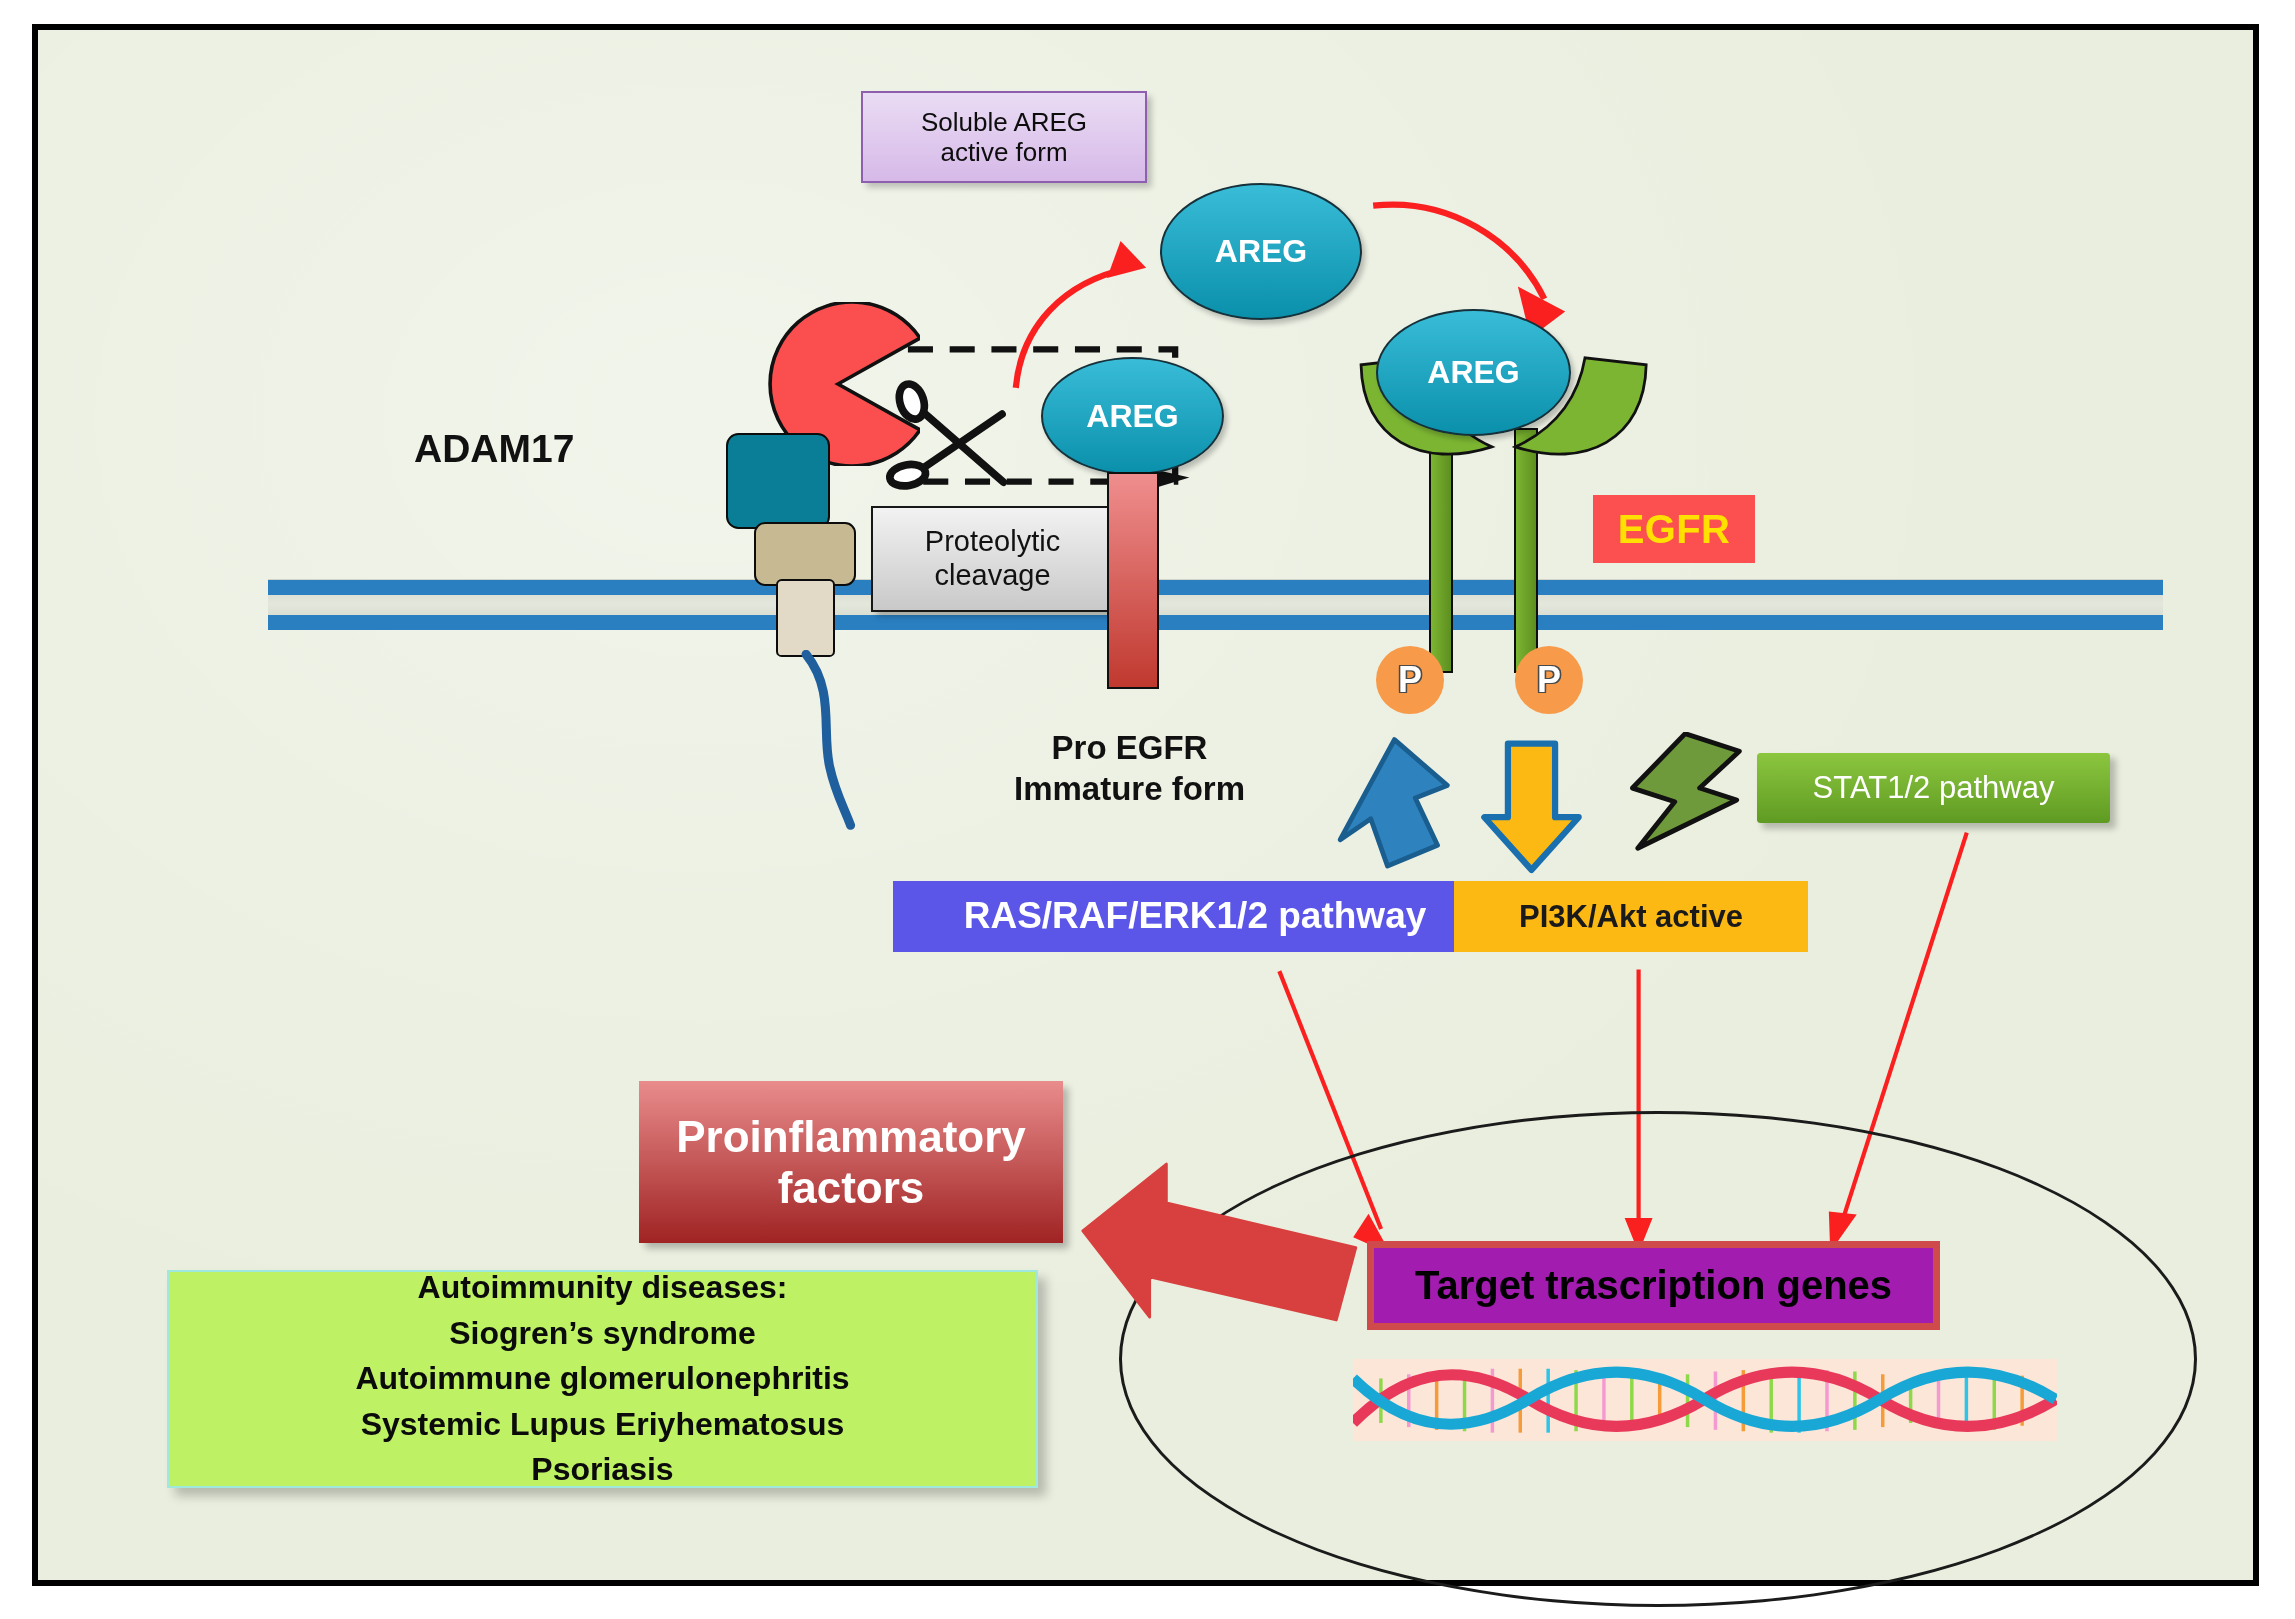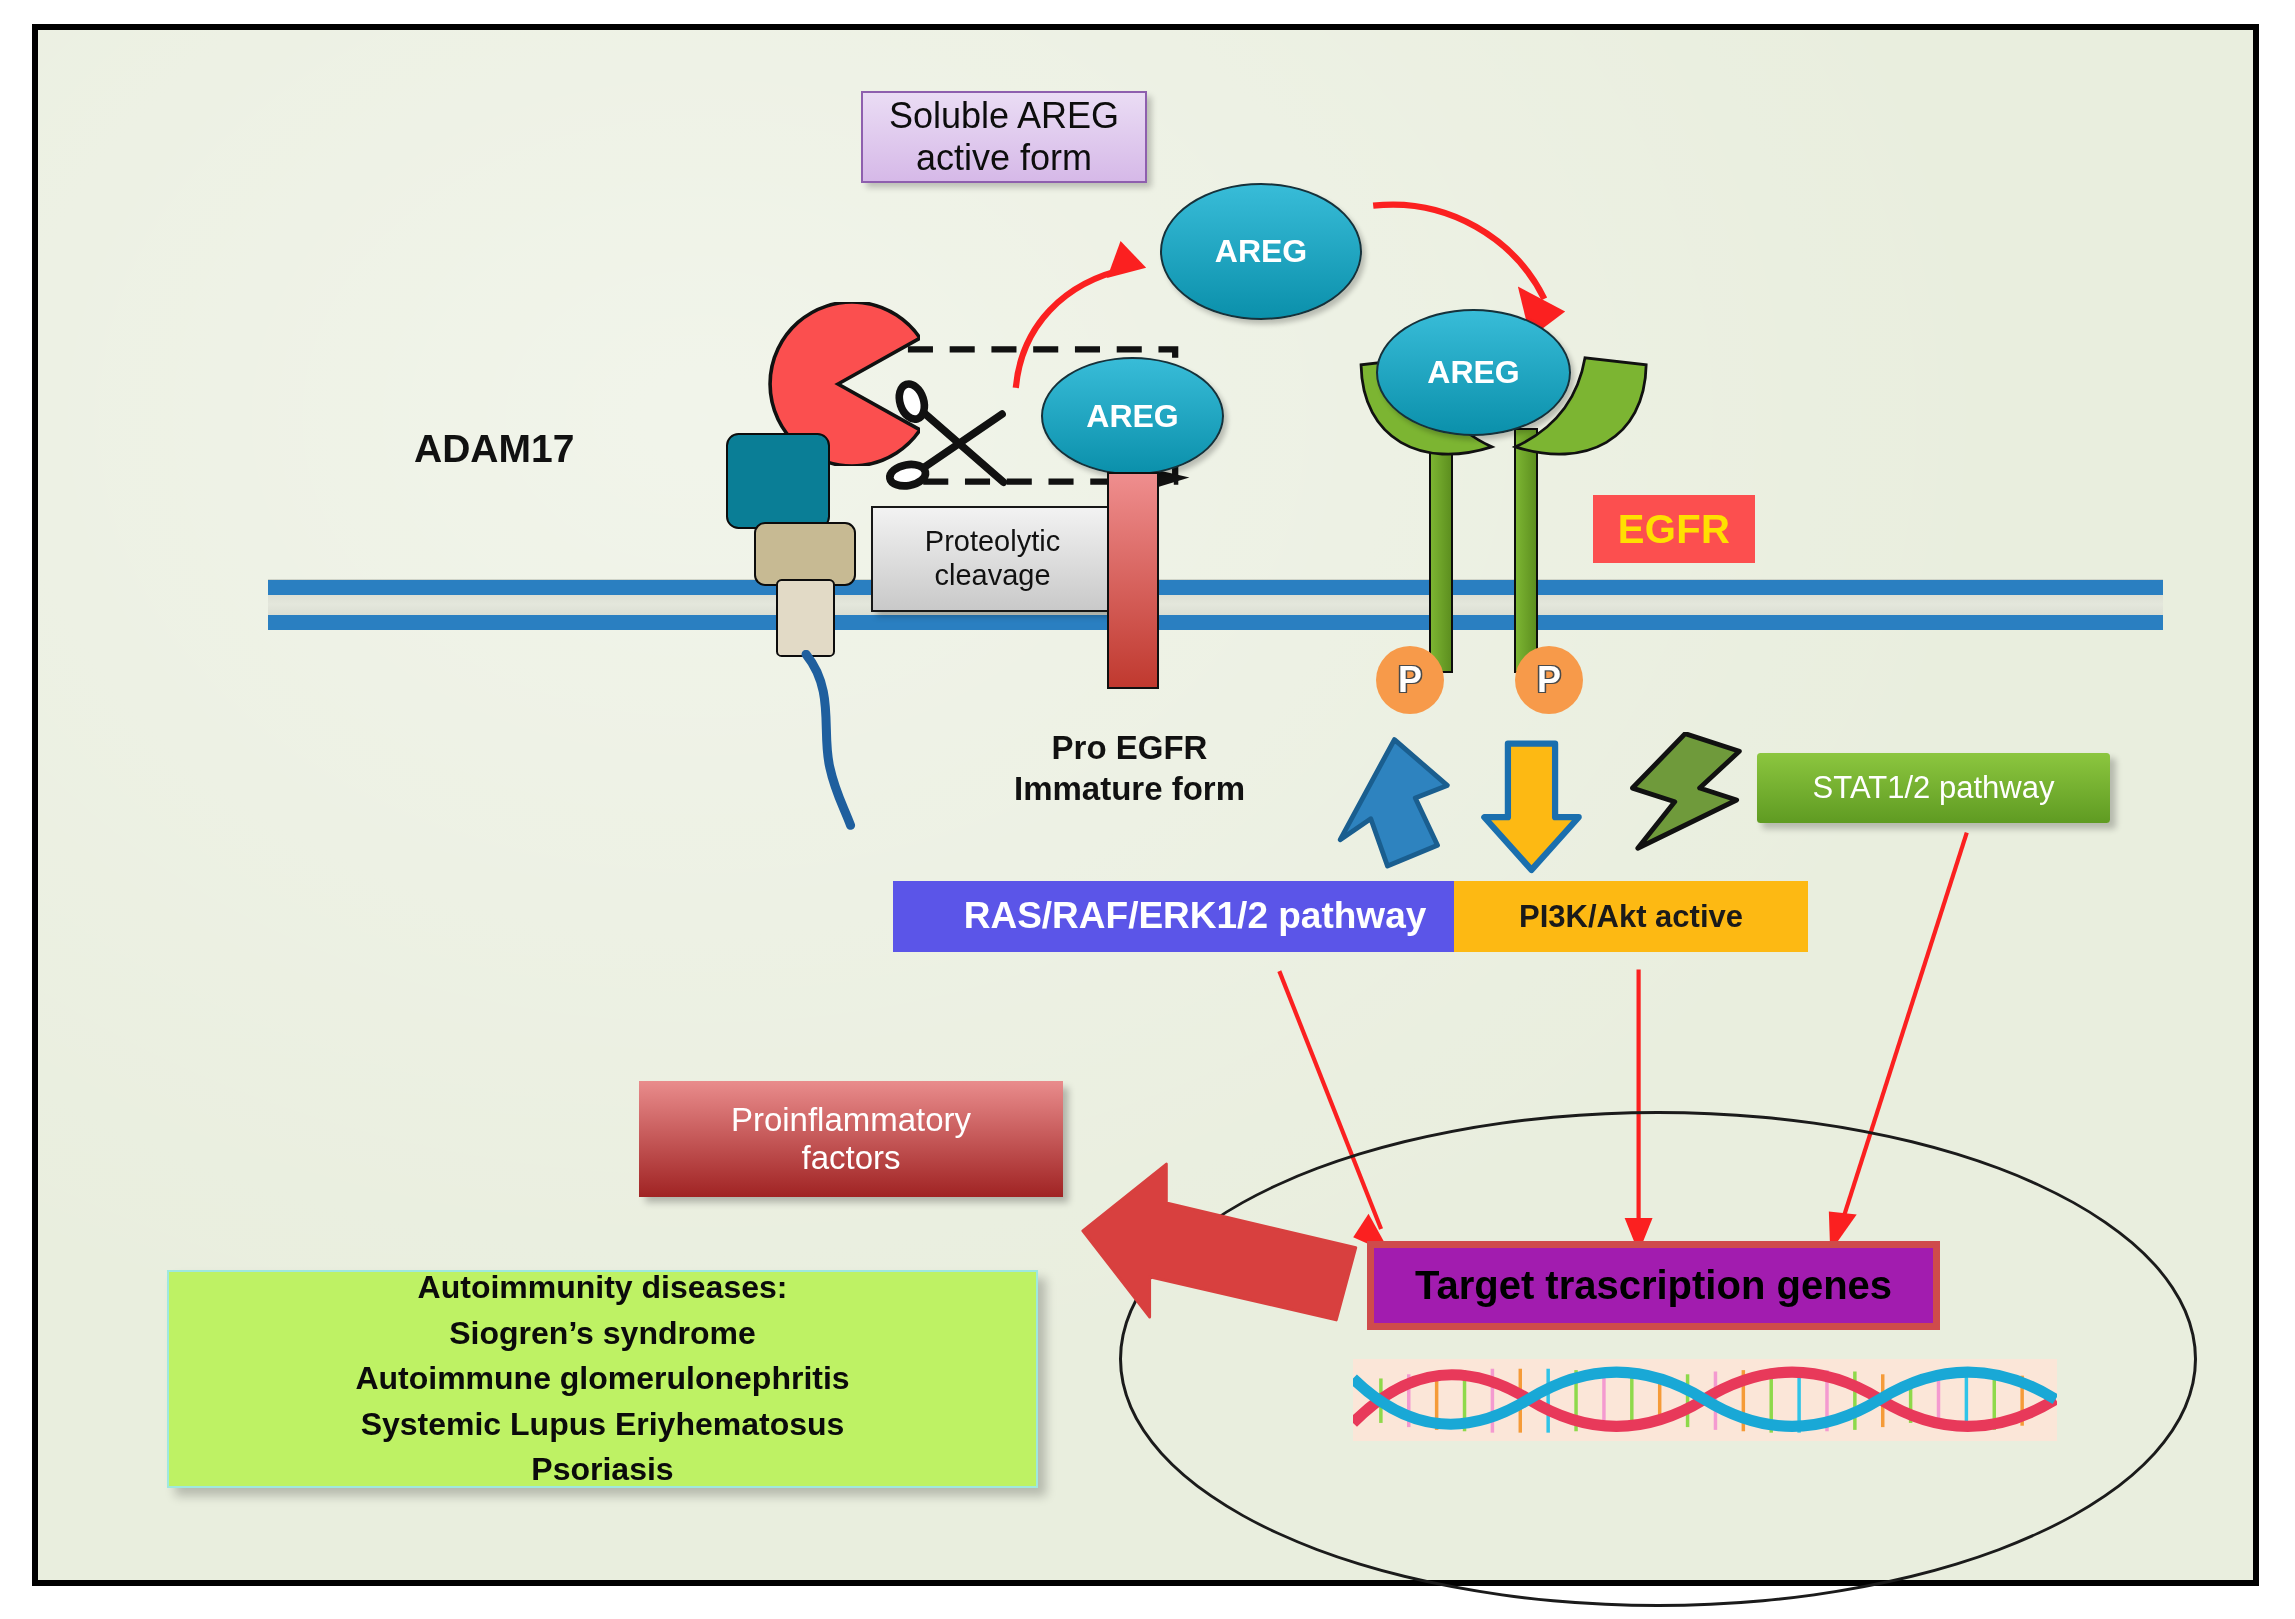--- a/index.html
+++ b/index.html
@@ -15,21 +15,21 @@
   .mem-line{position:absolute;left:230px;width:1895px;height:14.6px;background:#2a7fc1;}
   .mem-line.top{top:550px;}
   .mem-line.bot{top:585px;}
 
   
   .boxlabel{display:flex;align-items:center;justify-content:center;text-align:center;
             line-height:1.16;}
 
   .box-soluble{left:823px;top:61px;width:286px;height:92px;
        background:linear-gradient(to bottom,#eadcf4 0%,#d6b9e8 100%);
-       border:2.8px solid #8e5fae;color:#0d0d0d;font-size:36px;
+       border:2.8px solid #8e5fae;color:#0d0d0d;font-size:26px;
        box-shadow:4.9px 4.9px 6.3px rgba(0,0,0,.22);}
 
   .box-proteo{left:833px;top:476px;width:243px;height:106px;
        background:linear-gradient(to bottom,#f2f2f2 0%,#c9c9c9 100%);
        border:2.8px solid #171717;color:#111;font-size:29px;
        box-shadow:4.9px 4.9px 6.3px rgba(0,0,0,.25);}
 
   .box-egfr{left:1555px;top:465px;width:162px;height:68px;background:#fc4f4f;
        color:#ffe000;font-size:40px;font-weight:bold;letter-spacing:0.3px;}
 
@@ -37,23 +37,23 @@
        background:linear-gradient(to bottom,#8cc63f 0%,#5f9b22 100%);
        border-radius:3.5px;color:#ffffff;font-size:31px;
        box-shadow:5.6px 5.6px 6.3px rgba(0,0,0,.22);}
 
   .box-ras{left:855px;top:851px;width:604px;height:71px;background:#5b55e8;
        color:#ffffff;font-size:37px;font-weight:bold;}
 
   .box-pi3k{left:1416px;top:851px;width:354px;height:71px;background:#fdb913;
        color:#1a1a1a;font-size:31px;font-weight:bold;}
 
-  .box-proinf{left:601px;top:1051px;width:424px;height:116px;
+  .box-proinf{left:601px;top:1051px;width:424px;height:162px;
        background:linear-gradient(to bottom,#e98c8c 0%,#a02323 100%);
-       color:#ffffff;font-size:33px;font-weight:normal;
+       color:#ffffff;font-size:44px;font-weight:bold;
        box-shadow:5.6px 5.6px 7px rgba(0,0,0,.25);}
 
   .box-auto{left:129px;top:1240px;width:871px;height:218px;background:#bef264;
        border:2.8px solid #9fe8df;color:#0b0b0b;font-size:32px;font-weight:bold;
        line-height:1.42;box-shadow:8.4px 8.4px 9.8px rgba(0,0,0,.22);}
 
   .box-target{left:1329px;top:1211px;width:573px;height:89px;background:#a21caf;
        border:7px solid #cf4b4b;color:#000000;font-size:40px;font-weight:bold;}
 
   

